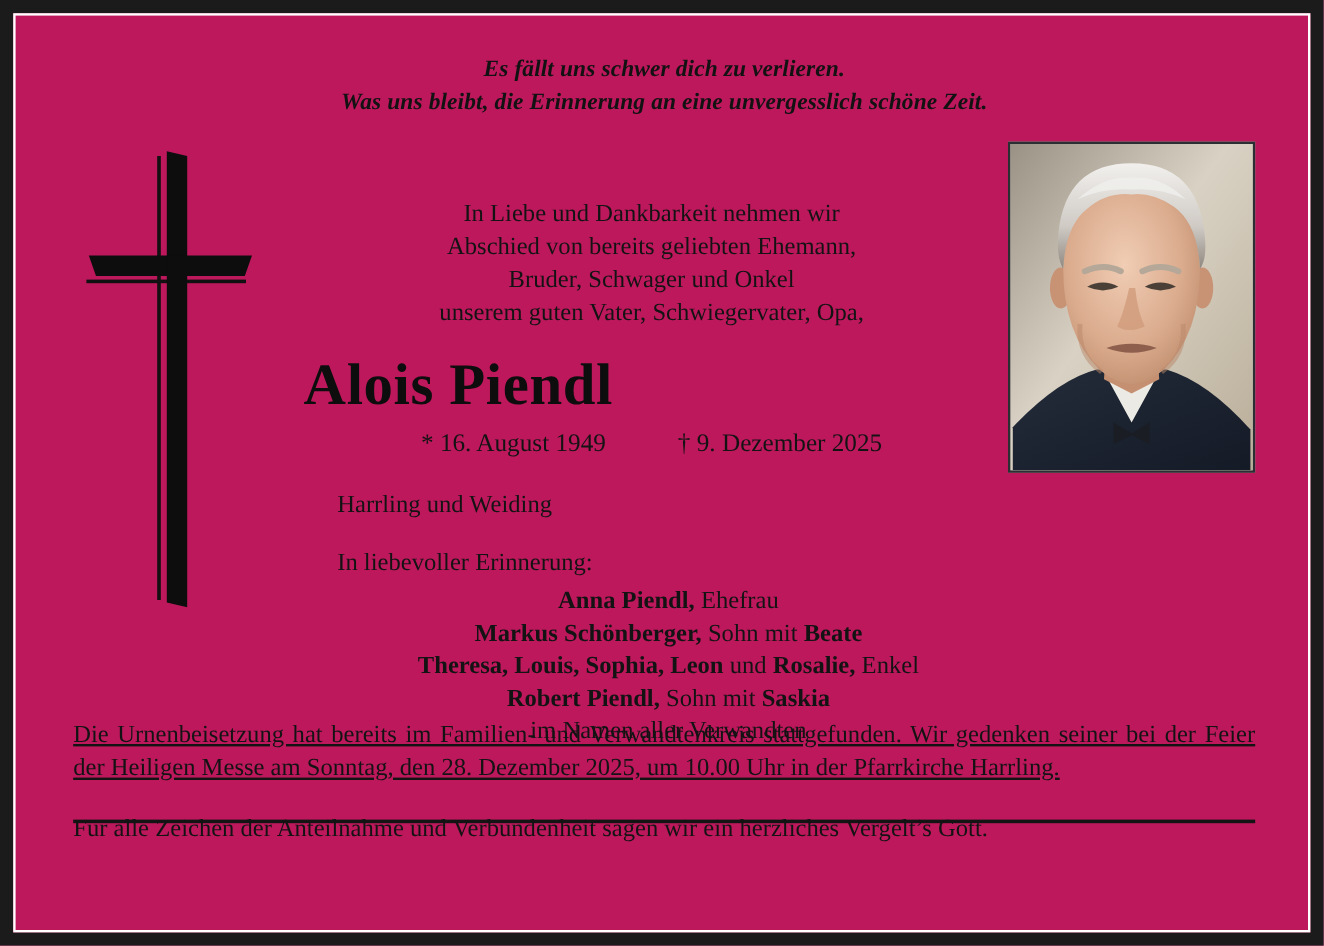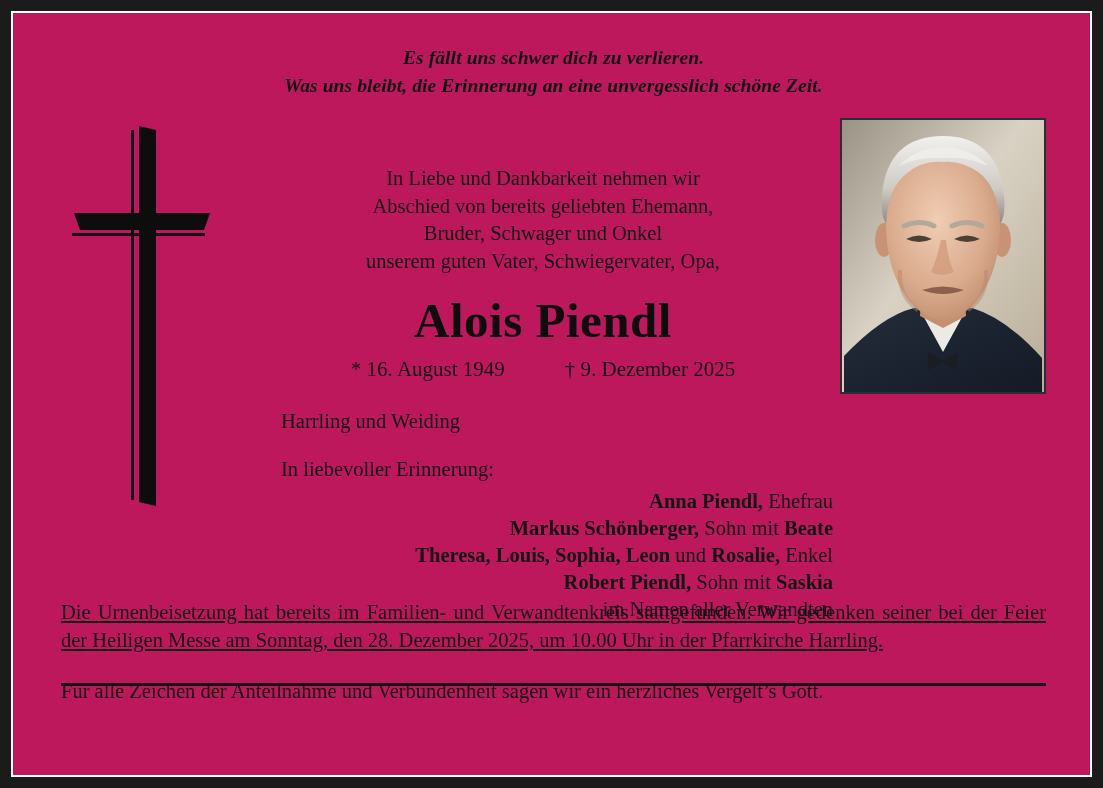--- a/index.html
+++ b/index.html
@@ -85,21 +85,20 @@
     margin-top: 44px;
   }
   .dedication {
     text-align: center;
     font-size: 20.5px;
     line-height: 27.5px;
     color: #131313;
     white-space: nowrap;
   }
   .deceased-name {
-    text-align: center;
     font-weight: bold;
     font-size: 49px;
     line-height: 56px;
     letter-spacing: 0.5px;
     margin-top: 18px;
     color: #0d0d0d;
   }
   .dates {
     display: flex;
     justify-content: center;
@@ -121,21 +120,21 @@
   }
   .memory-head {
     text-align: left;
     font-size: 20.5px;
     line-height: 26px;
     margin-top: 22px;
     padding-left: 28px;
     color: #131313;
   }
   .family {
-    text-align: right;
+    text-align: center;
     font-size: 20.5px;
     line-height: 27px;
     margin-top: 6px;
     padding-left: 28px;
     color: #131313;
   }
   .family .row { white-space: nowrap; }
   .family b { font-weight: bold; }
 
   

